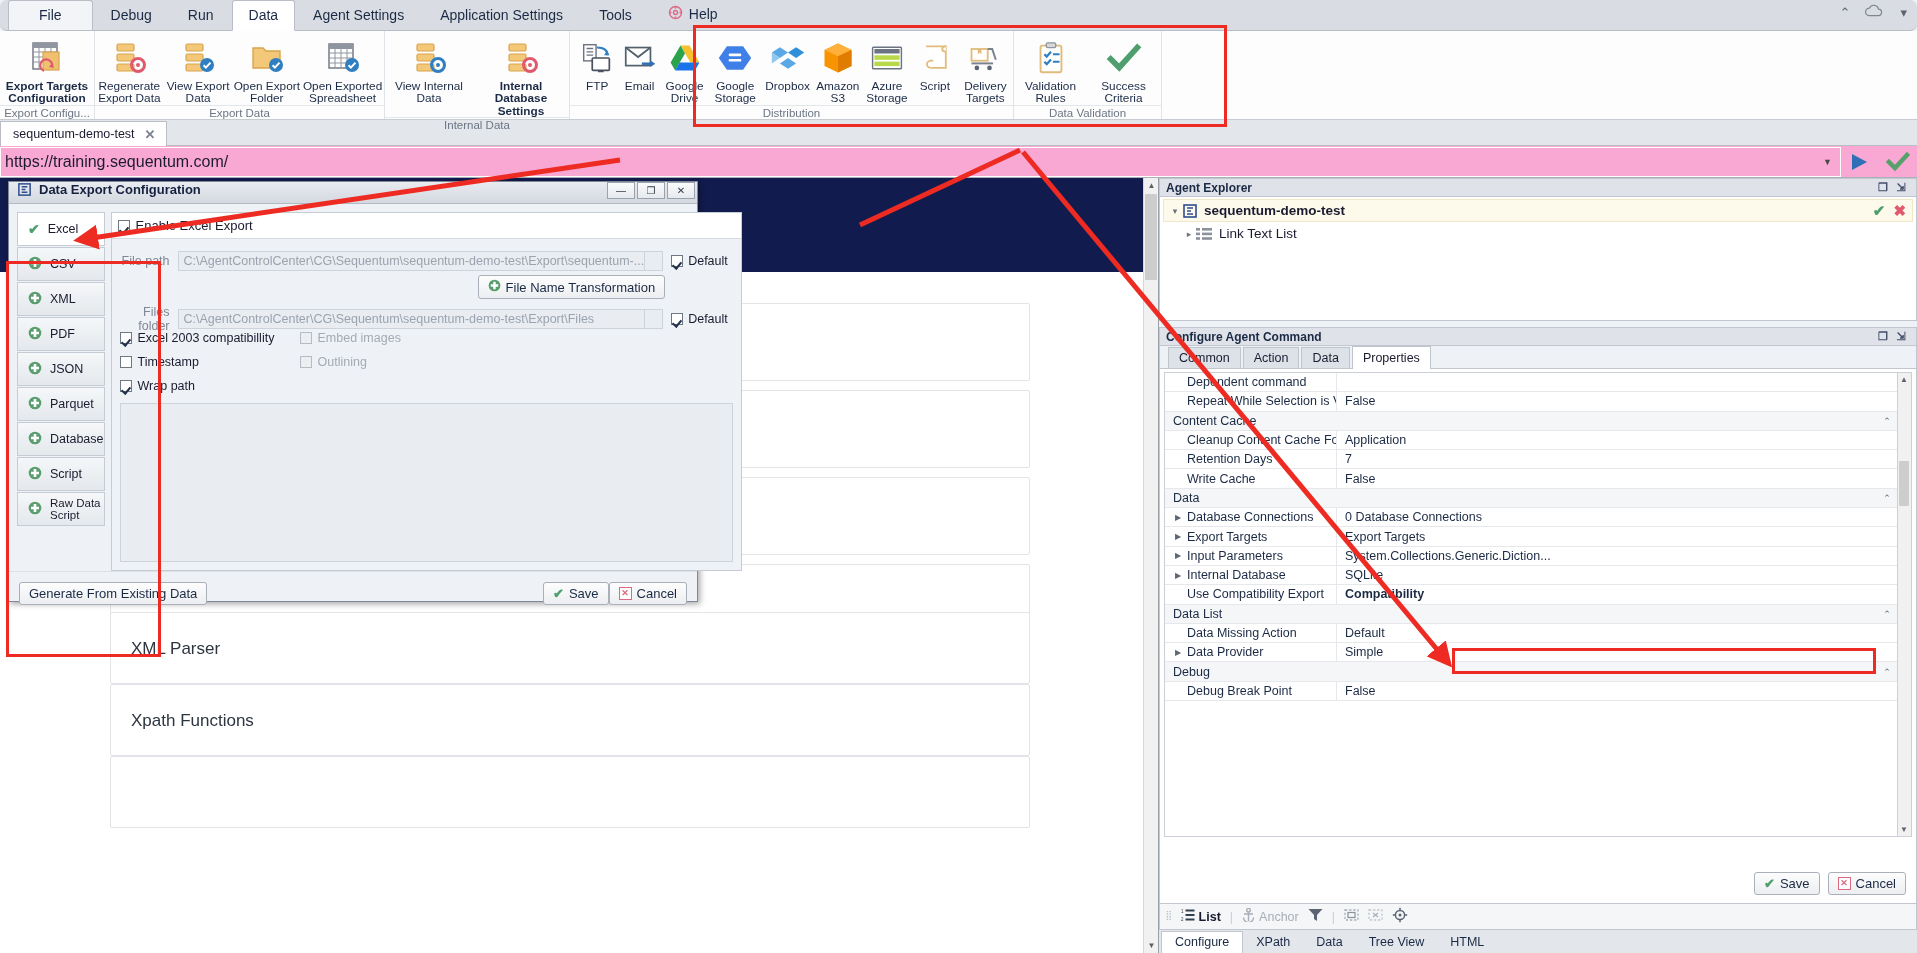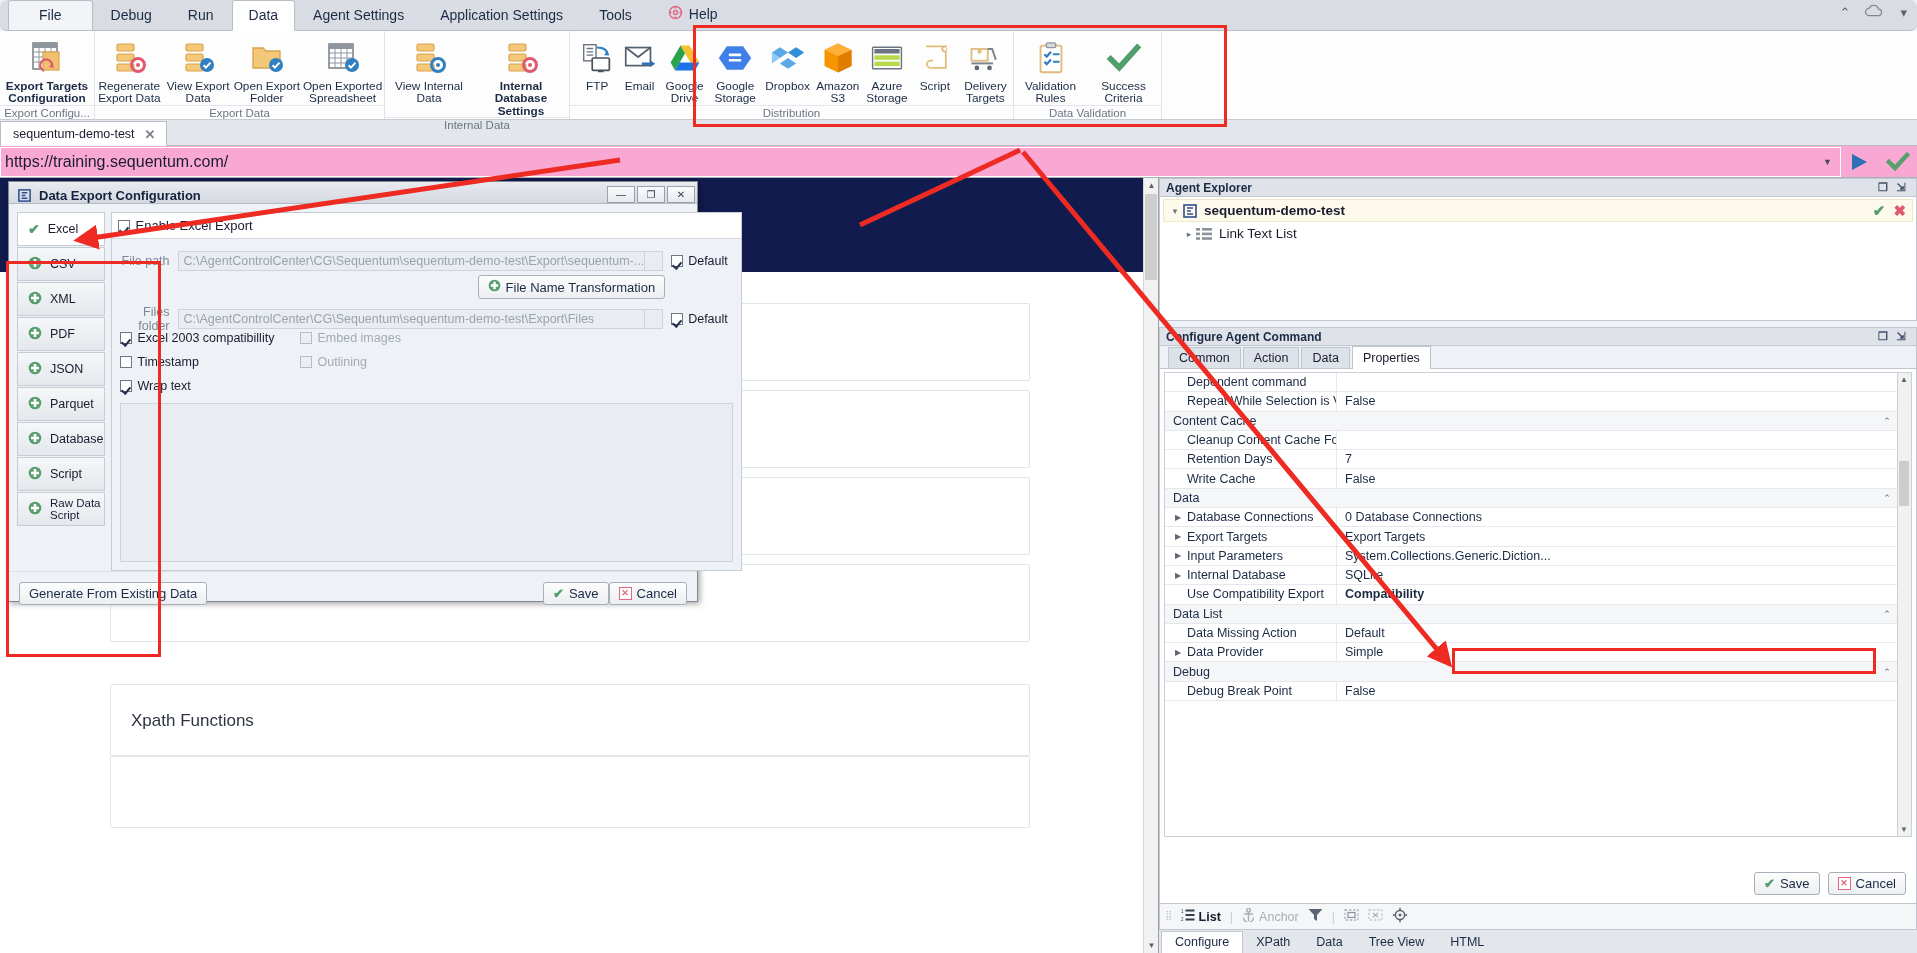--- a/index.html
+++ b/index.html
@@ -128,21 +128,21 @@
   .bottomtabs { height:23px; background:#e3e6eb; display:flex; align-items:flex-end; padding-left:2px;}
   .btabi { padding:3px 13px 4px 13px; font-size:12.5px; color:#1b2a44;}
   .btabi.active { background:#fff; border:1px solid #c2c7cf; border-bottom:none; }
   
   #dlg {
     position:absolute; left:8px; top:181px; width:690px; height:421px;
     background:#eef1f5; border:1px solid #7f8894;
     box-shadow:2px 2px 6px rgba(0,0,0,.35);
     z-index:40;
   }
-  #dlg-title { height:22px; background:linear-gradient(#e8ebf0,#d4d9e0); display:flex; align-items:flex-end;
+  #dlg-title { height:22px; background:linear-gradient(#e8ebf0,#d4d9e0); display:flex; align-items:flex-start;
                padding:0 2px 0 8px; border-bottom:1px solid #b4bac3; }
   #dlg-title .t { font-size:13px; font-weight:bold; color:#16213f; margin-left:7px;}
   #dlg-title .sp { flex:1; }
   .wbtn { width:28px; height:17px; border:1px solid #9aa2ad; background:linear-gradient(#fafbfc,#e6e9ee);
           margin-left:2px; font-size:10px; color:#33404f; display:flex; align-items:center; justify-content:center;}
   #dlg-body { display:flex; padding:8px 8px 0 8px; height:367px; }
   #fmtlist { width:113px; display:flex; flex-direction:column; }
   .fmt { height:34px; background:linear-gradient(#f5f7f9,#e4e8ec); border:1px solid #c6ccd3;
          display:flex; align-items:center; gap:8px; padding-left:10px; font-size:12.5px; margin-bottom:1px;}
   .fmt.sel { background:#fff; border-color:#c6ccd3;}
@@ -471,20 +471,23 @@
 </div>
 
 <div id="main">
 
   <div id="browserpane">
     <div id="hero"></div>
     <div class="card" style="top:125px; height:78px;"></div>
     <div class="card" style="top:212px; height:78px;"></div>
     <div class="card" style="top:299px; height:78px;"></div>
     <div class="card" style="top:386px; height:78px;"></div>
+    <div class="card" style="top:434px; height:72px;">
+      <div class="ct" style="top:26px;">XML Parser</div>
+    </div>
     <div class="card" style="top:506px; height:72px;">
       <div class="ct" style="top:26px;">Xpath Functions</div>
     </div>
     <div class="card" style="top:578px; height:72px;"></div>
 
     <div class="vscroll">
       <div class="arr" style="top:0">▲</div>
       <div class="thumb" style="top:16px; height:86px;"></div>
       <div class="arr" style="bottom:0">▼</div>
     </div>
@@ -562,20 +565,21 @@
               <div class="pg-name">Repeat While Selection is Valid</div>
               <div class="pg-val">False</div>
             </div>
             <div class="pg-row pg-cat">
               <span>Content Cache</span>
               <span class="sp"></span>
               <span class="chev">⌃</span>
             </div>
             <div class="pg-row">
               <div class="pg-name">Cleanup Content Cache Folders</div>
+              <div class="pg-val">Application</div>
             </div>
             <div class="pg-row">
               <div class="pg-name">Retention Days</div>
               <div class="pg-val">7</div>
             </div>
             <div class="pg-row">
               <div class="pg-name">Write Cache</div>
               <div class="pg-val">False</div>
             </div>
             <div class="pg-row pg-cat">
@@ -852,21 +856,21 @@
           <div class="cbrow">
             <span class="cb on"></span>
             <span>Excel 2003 compatibillity</span>
           </div>
           <div class="cbrow">
             <span class="cb"></span>
             <span>Timestamp</span>
           </div>
           <div class="cbrow">
             <span class="cb on"></span>
-            <span>Wrap text</span>
+            <span>Wrap path</span>
           </div>
         </div>
         <div class="col">
           <div class="cbrow dis">
             <span class="cb dis"></span>
             <span>Embed images</span>
           </div>
           <div class="cbrow dis">
             <span class="cb dis"></span>
             <span>Outlining</span>

